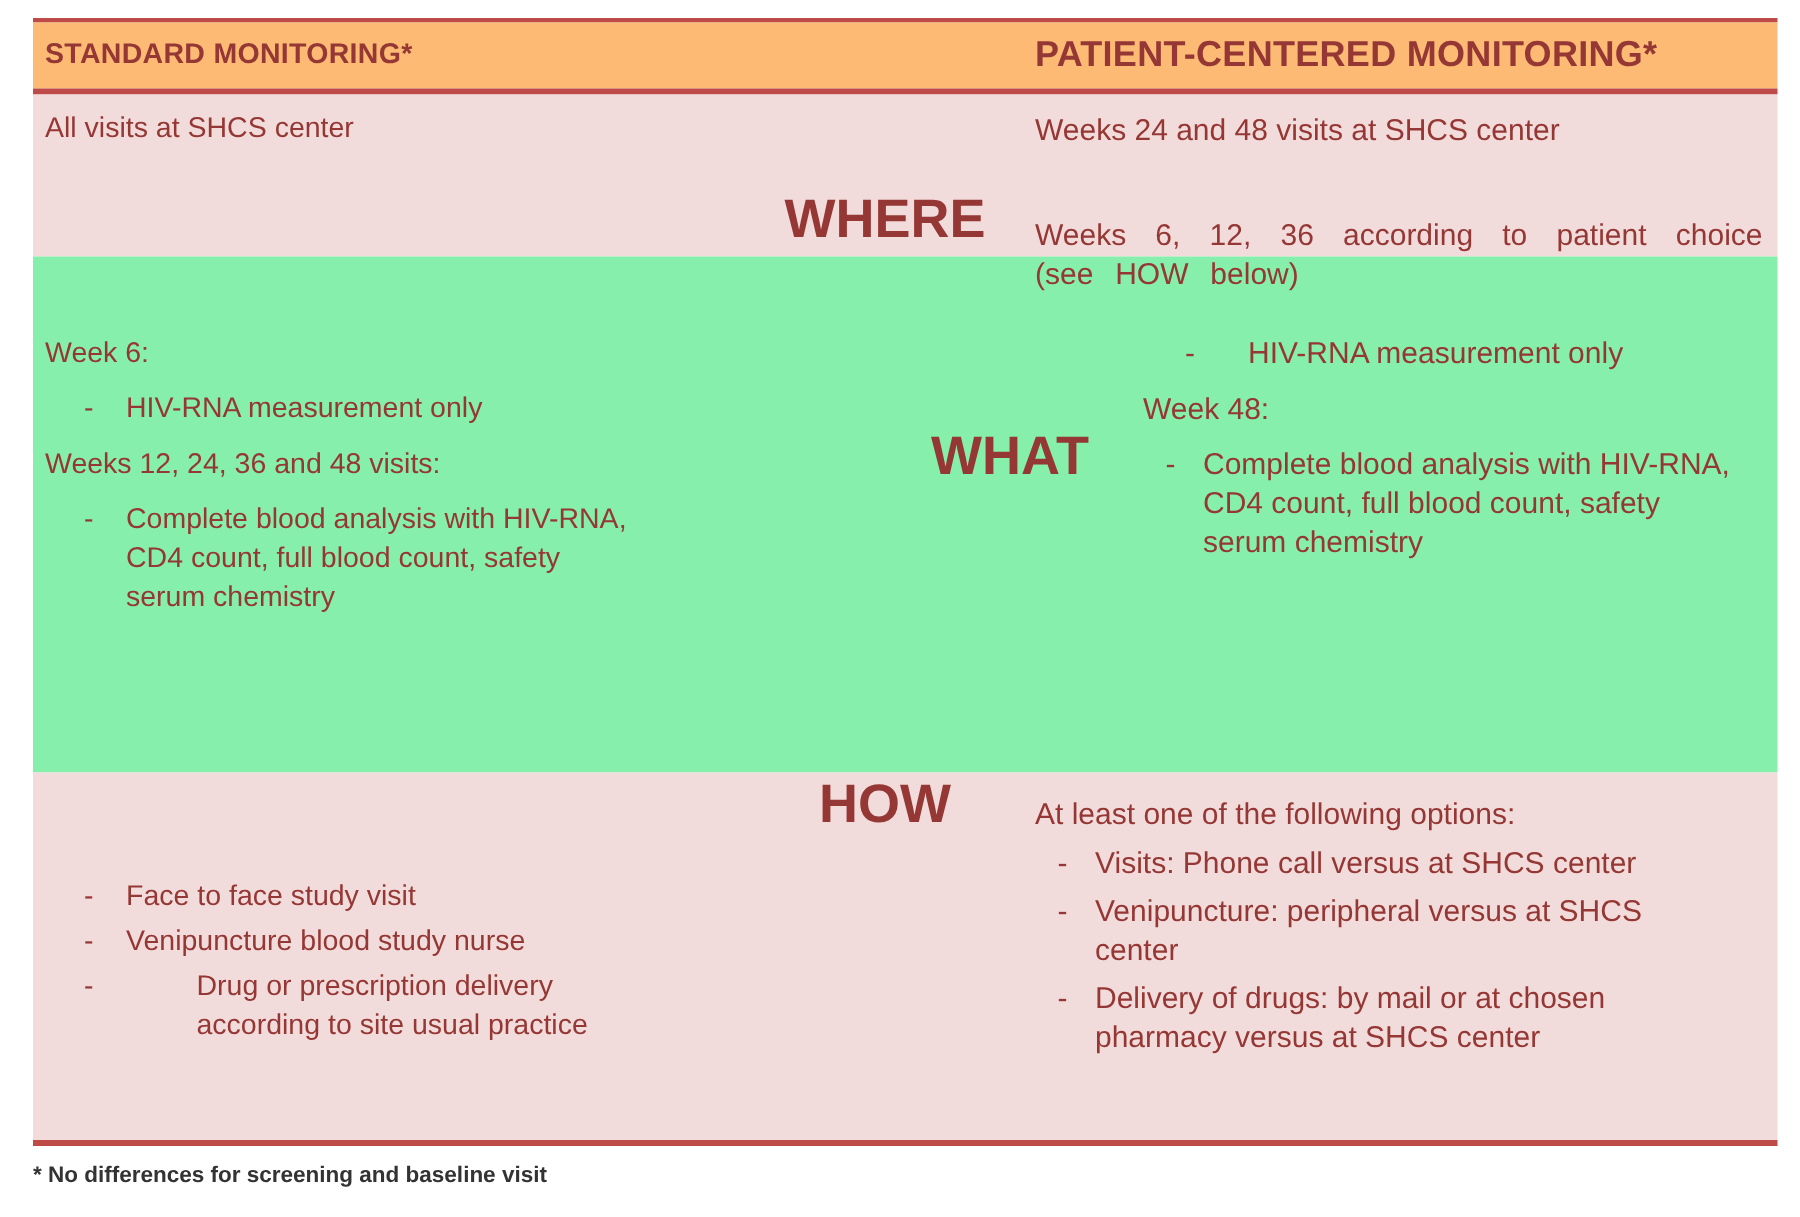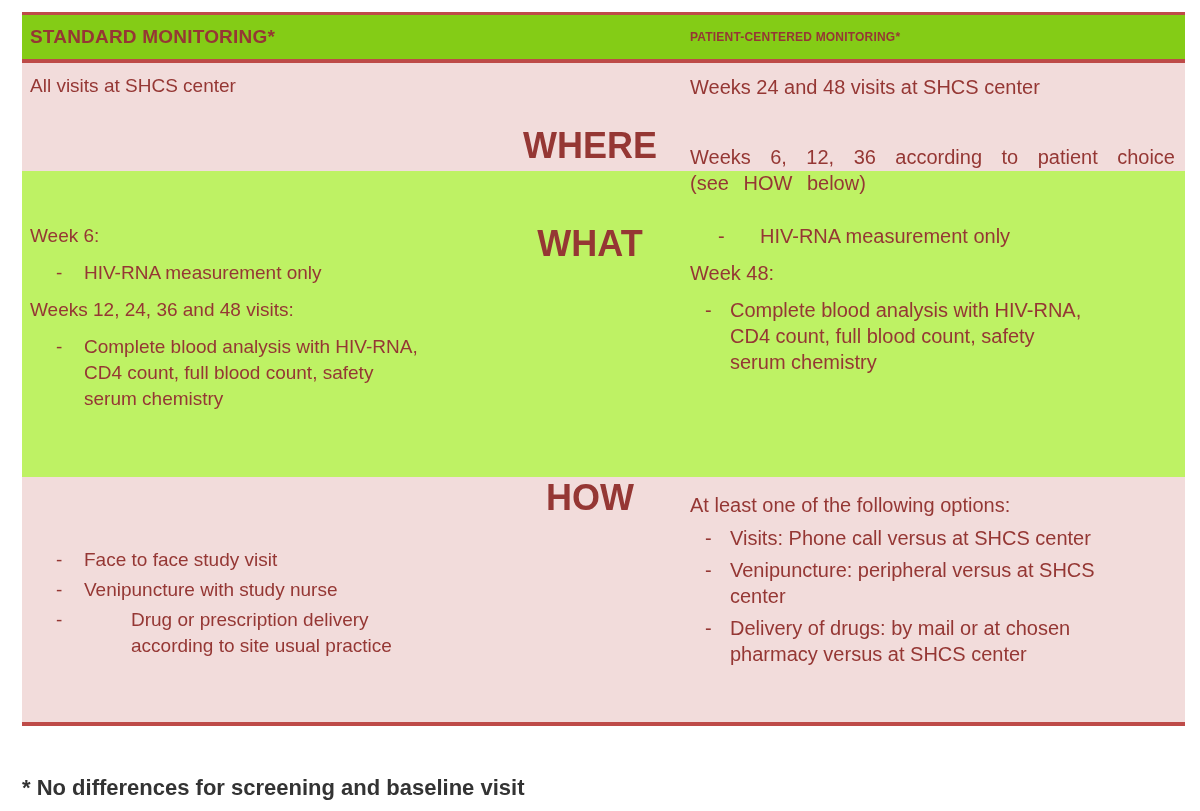--- a/index.html
+++ b/index.html
@@ -10,31 +10,31 @@
   .page{
     position:relative;width:1200px;height:811px;background:#ffffff;
     font-family:"Liberation Sans", sans-serif;color:var(--ink);
   }
   .tablewrap{position:absolute;left:22px;top:12px;width:1163px;}
   .hline{width:100%;background:var(--rule);}
   .hline.top{height:3px;}
   .hline.mid{height:4px;}
   .hline.bottom{height:4px;}
   .row{display:grid;grid-template-columns:458px 210px 495px;}
-  .header-row{height:44px;align-items:center;background:#84cc16;}
+  .header-row{height:44px;align-items:center;background:#fdba74;}
   .header-cell{font-weight:bold;font-size:19px;padding-left:8px;letter-spacing:.2px;}
-  .header-cell.right{font-size:12px;padding-left:0;}
+  .header-cell.right{font-size:24px;padding-left:0;}
   .where-row{height:108px;background:var(--fill);}
-  .what-row{height:306px;background:#bef264;}
+  .what-row{height:344px;background:#86efac;gap:36px;}
   .how-row{height:245px;background:var(--fill);}
   .cell{padding-left:8px;padding-right:8px;font-size:19px;line-height:26px;}
   .cell.rightcol{padding-left:0;padding-right:10px;font-size:20px;}
   .rowlabel{font-weight:bold;font-size:36px;text-align:center;padding-left:10px;}
   .rowlabel.where{padding-top:62px;}
-  .rowlabel.what{padding-top:52px;}
+  .rowlabel.what{padding-top:112px;text-align:right;}
   .rowlabel.how{}
   .where-row .std{padding-top:10px;}
   .where-row .pat p:first-child{margin-top:11px;}
   .where-row .pat p.justify{margin-top:44px;text-align:justify;word-spacing:9px;max-width:485px;}
   .what-row .cell{padding-top:52px;}
   .what-row .blk{margin-bottom:11px;}
   .how-row .std{padding-top:70px;}
   .how-row .pat{padding-top:15px;}
   .how-row .pat .intro{margin-bottom:7px;}
   .how-row .pat .bullet{margin-bottom:6px;}
@@ -45,21 +45,21 @@
   .rightcol .bullet{margin-left:15px;}
   .rightcol .bullet .dash{flex:0 0 25px;}
   .rightcol .bullet.indent{margin-left:28px;}
   .rightcol .bullet.indent .dash{flex:0 0 42px;}
   .btext.w340{max-width:340px;}
   .btext.w320{max-width:320px;margin-left:47px;}
   .btext.w355{max-width:355px;}
   .btext.w365{max-width:365px;}
   .footnote{
     position:absolute;left:22px;top:775px;
-    font-size:22px;font-weight:bold;color:var(--foot);
+    font-size:15px;font-weight:bold;color:var(--foot);
     font-family:"Liberation Sans", sans-serif;
   }
 </style>
 </head>
 <body>
 
 <div class="page">
   <div class="tablewrap">
 
     <div class="hline top"></div>
@@ -111,21 +111,21 @@
     </div>
 
     <div class="row how-row">
       <div class="cell std">
         <div class="bullet">
           <span class="dash">-</span>
           <span class="btext">Face to face study visit</span>
         </div>
         <div class="bullet">
           <span class="dash">-</span>
-          <span class="btext">Venipuncture with study nurse</span>
+          <span class="btext">Venipuncture blood study nurse</span>
         </div>
         <div class="bullet">
           <span class="dash">-</span>
           <span class="btext w320">Drug or prescription delivery according to site usual practice</span>
         </div>
       </div>
       <div class="rowlabel how">HOW</div>
       <div class="cell rightcol pat">
         <p class="intro">At least one of the following options:</p>
         <div class="bullet">

